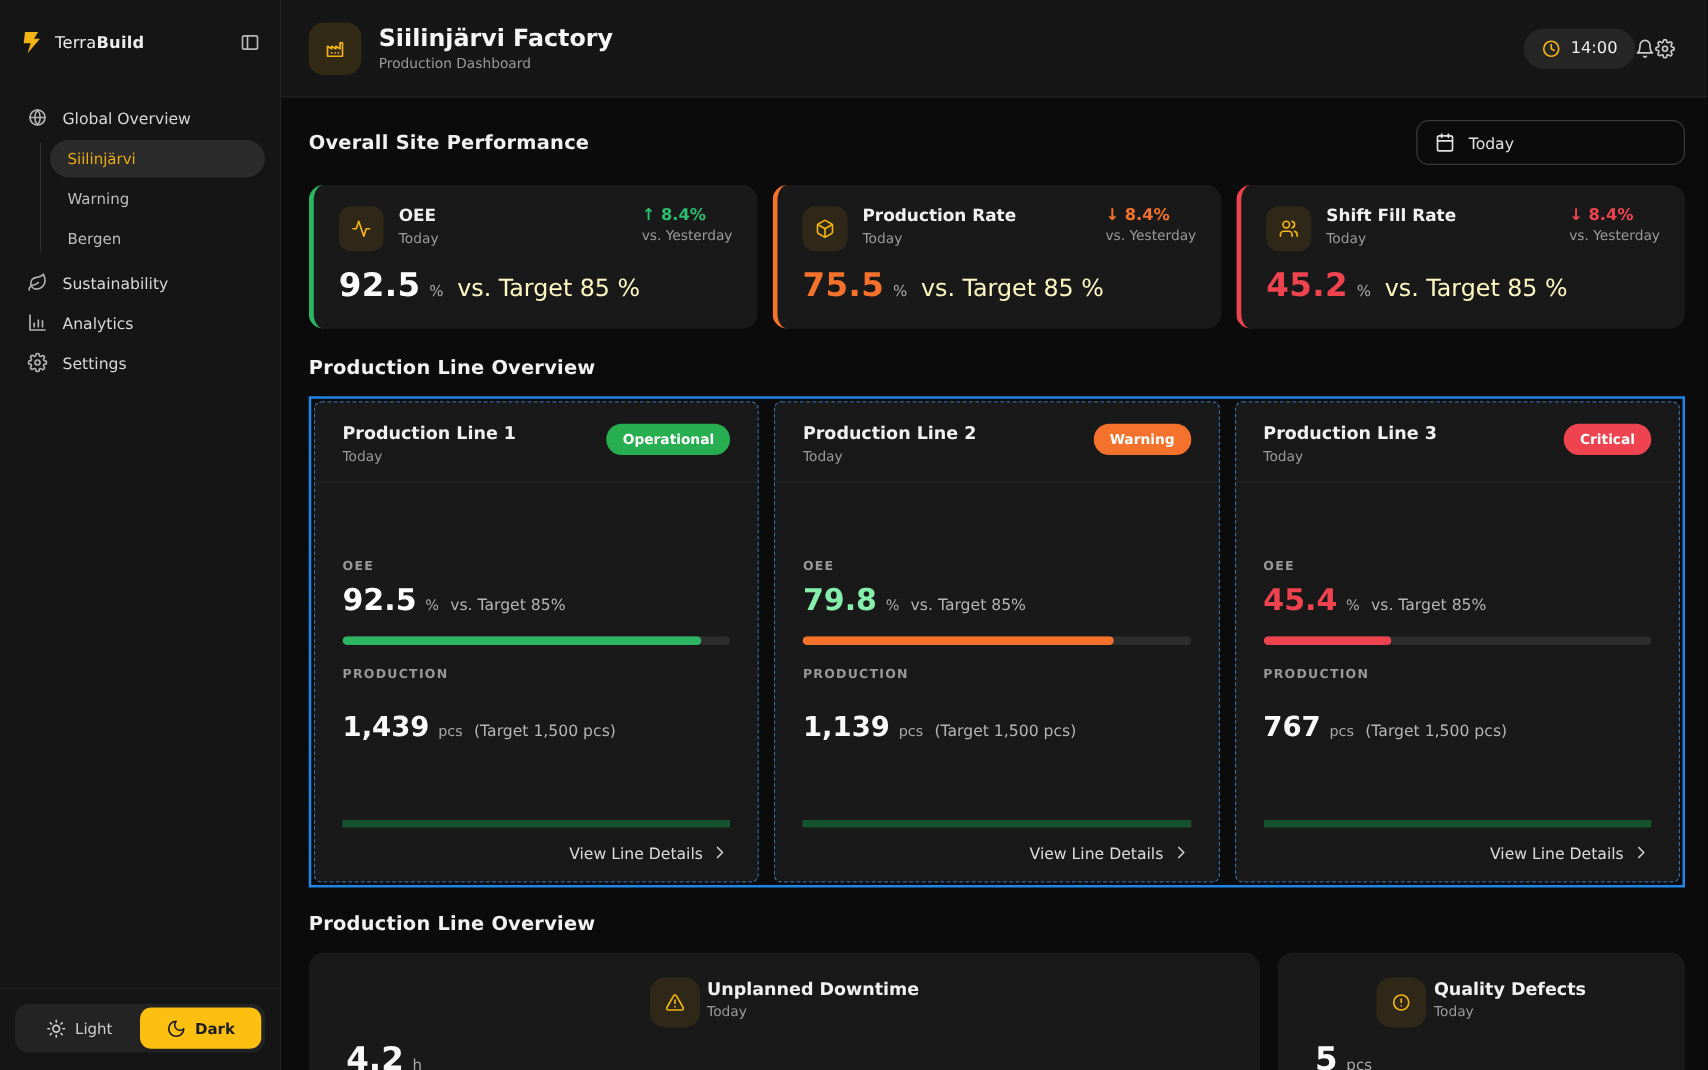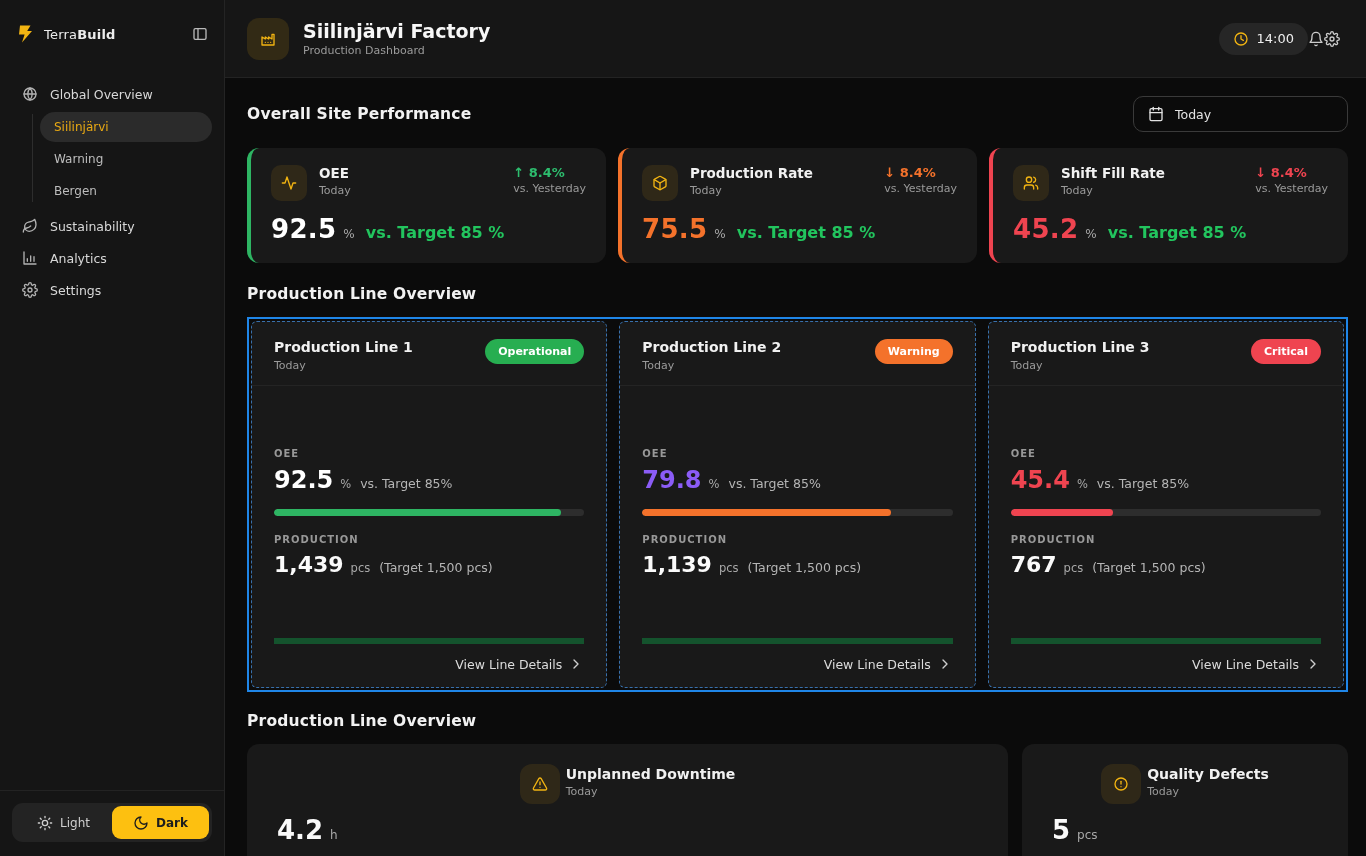--- a/index.html
+++ b/index.html
@@ -62,42 +62,42 @@
   .kpi-icon { width:36px; height:36px; border-radius:10px; background:rgba(242,180,18,.10);
     color:#f2b412; display:flex; align-items:center; justify-content:center; }
   .kpi-title { font-size:13.5px; font-weight:600; color:#f1f1f1; }
   .kpi-sub { font-size:11px; color:#9a9a9a; margin-top:3px; }
   .kpi-trend { text-align:left; }
   .trend-line { font-size:13px; font-weight:600; }
   .trend-sub { font-size:11px; color:#9a9a9a; margin-top:2px; }
   .kpi-value-row { margin-top:13px; display:flex; align-items:baseline; }
   .kpi-value { font-size:26px; font-weight:700; letter-spacing:.3px; }
   .kpi-unit { font-size:12px; color:#a8a8a8; margin-left:7px; }
-  .kpi-target { font-size:16px; color:#22c55e; margin-left:11px;font-weight:bold; }
+  .kpi-target { font-size:19px; color:#fef9c3; margin-left:11px; }
 
   
   .lines-group { border:2px solid #1f86e8; padding:2px; display:grid;
     grid-template-columns:repeat(3,1fr); gap:12px; margin-bottom:20px; }
   .line-card { background:#191919; border:1px dashed rgba(70,150,235,.7); border-radius:6px;
     display:flex; flex-direction:column;gap:46px; }
   .line-head { display:flex; justify-content:space-between; align-items:flex-start;
     padding:17px 22px 13px; border-bottom:1px solid #242424; }
   .line-title { font-size:14px; font-weight:600; color:#f1f1f1; }
   .line-sub { font-size:11px; color:#9a9a9a; margin-top:4px; }
   .status-badge { padding:6px 13px; border-radius:999px; font-size:11px; font-weight:600; color:#fff; }
   .line-body { padding:16px 22px 0; }
   .mini-label { font-size:10px; font-weight:600; letter-spacing:1px; color:#989898; }
   .oee-row { margin:7px 0 15px; display:flex; align-items:baseline; }
   .oee-value { font-size:24px; font-weight:700; }
   .small-unit { font-size:11.5px; color:#a8a8a8; margin-left:7px; }
   .small-target { font-size:12.5px; color:#b5b5b5; margin-left:9px; }
   .progress { height:7px; border-radius:999px; background:#2d2d2d; overflow:hidden; margin-bottom:18px; }
   .progress-fill { height:100%; border-radius:999px; }
   .prod-row { margin:7px 0 0; display:flex; align-items:baseline; }
-  .prod-value { font-size:22px; font-weight:700; color:#fafafa; }
+  .prod-value { font-size:22px; font-weight:700; color:#fafafa;margin-top:18px; }
   .line-foot { margin:15px 22px 0; border-top:6px solid #14532d; padding:12px 0 15px;
     display:flex; justify-content:flex-end; align-items:center; gap:6px; font-size:12.5px;
     color:#dcdcdc; cursor:pointer; }
   .line-foot .ico { display:inline-flex; color:#cfcfcf; }
 
   
   .bottom-row { display:grid; grid-template-columns:761px 1fr; gap:14px; align-items:start; }
   .chart-card { background:#191919; border-radius:12px; padding:20px 20px 0; height:400px; }
   .chart-head { display:flex; gap:6px; align-items:flex-start;justify-content:center; }
   .chart-icon { width:40px; height:40px; border-radius:12px; background:rgba(242,180,18,.10);
@@ -385,21 +385,21 @@
           <div class="line-head">
             <div>
               <div class="line-title">Production Line 2</div>
               <div class="line-sub">Today</div>
             </div>
             <span class="status-badge" style="background: rgb(244, 114, 43);">Warning</span>
           </div>
           <div class="line-body">
             <div class="mini-label">OEE</div>
             <div class="oee-row">
-              <span class="oee-value" style="color: #8b5cf6;">79.8</span>
+              <span class="oee-value" style="color: #86efac;">79.8</span>
               <span class="small-unit">%</span>
               <span class="small-target">vs. Target 85%</span>
             </div>
             <div class="progress">
                 <div class="progress-fill" style="width: 80%; background: rgb(244, 114, 43);"></div>
               </div>
             <div class="mini-label">PRODUCTION</div>
             <div class="prod-row">
               <span class="prod-value">1,139</span>
               <span class="small-unit">pcs</span>

